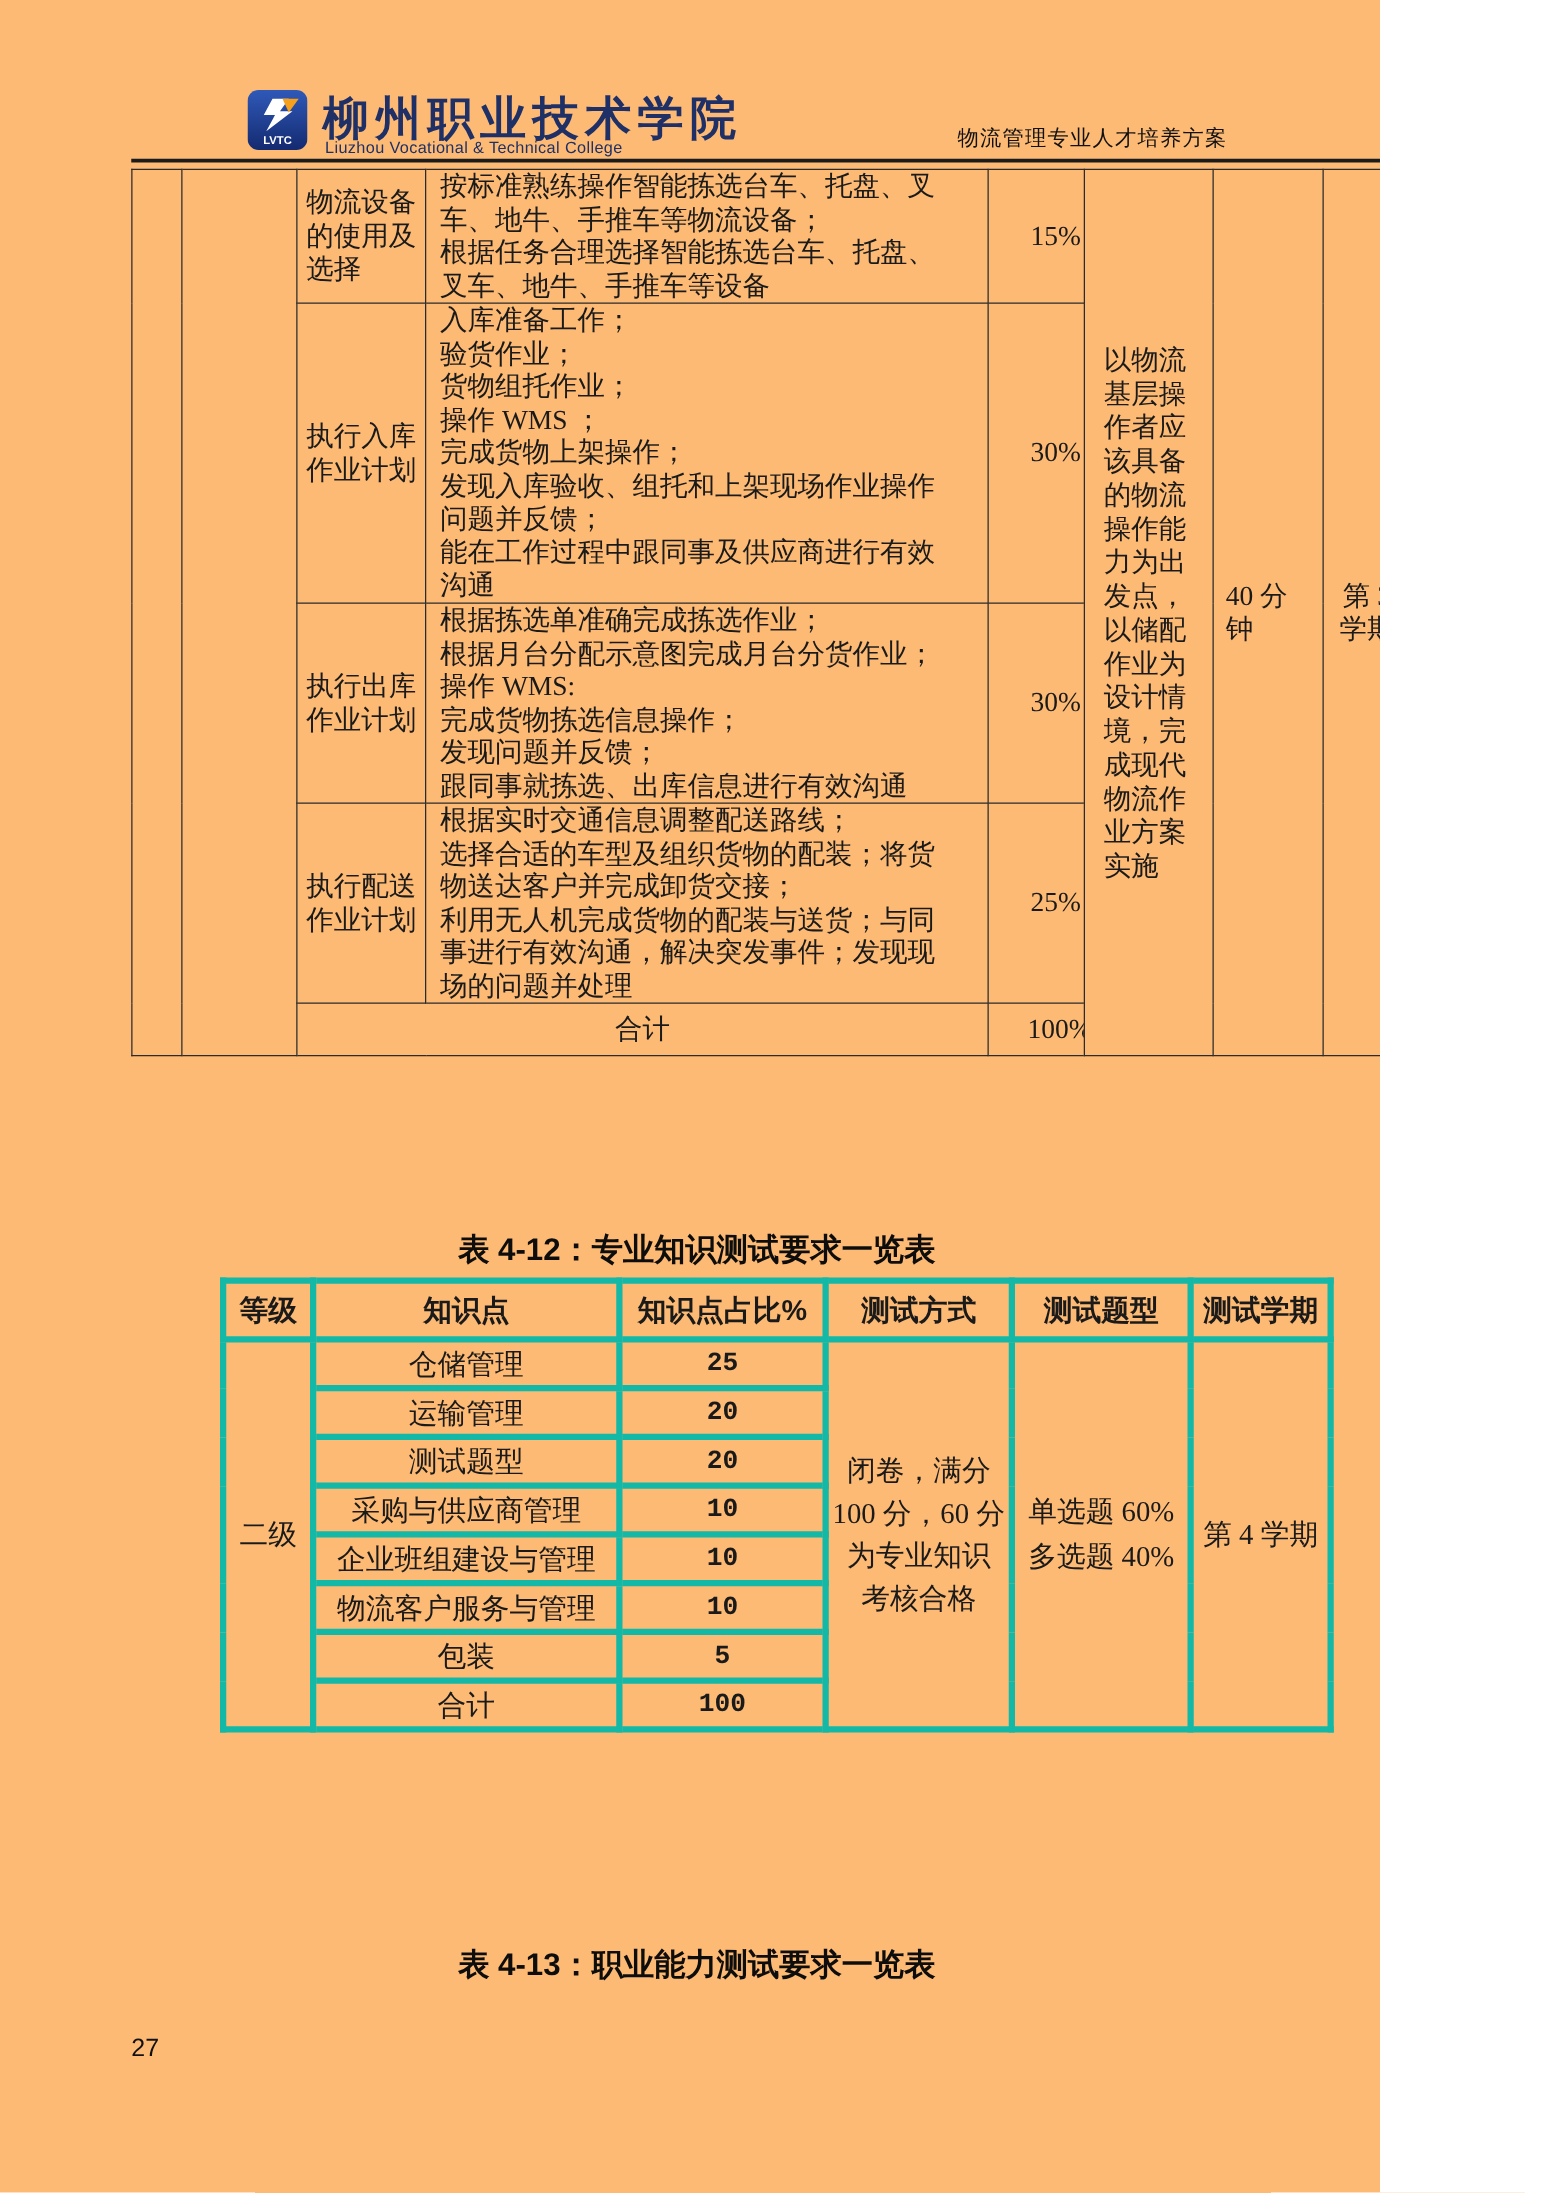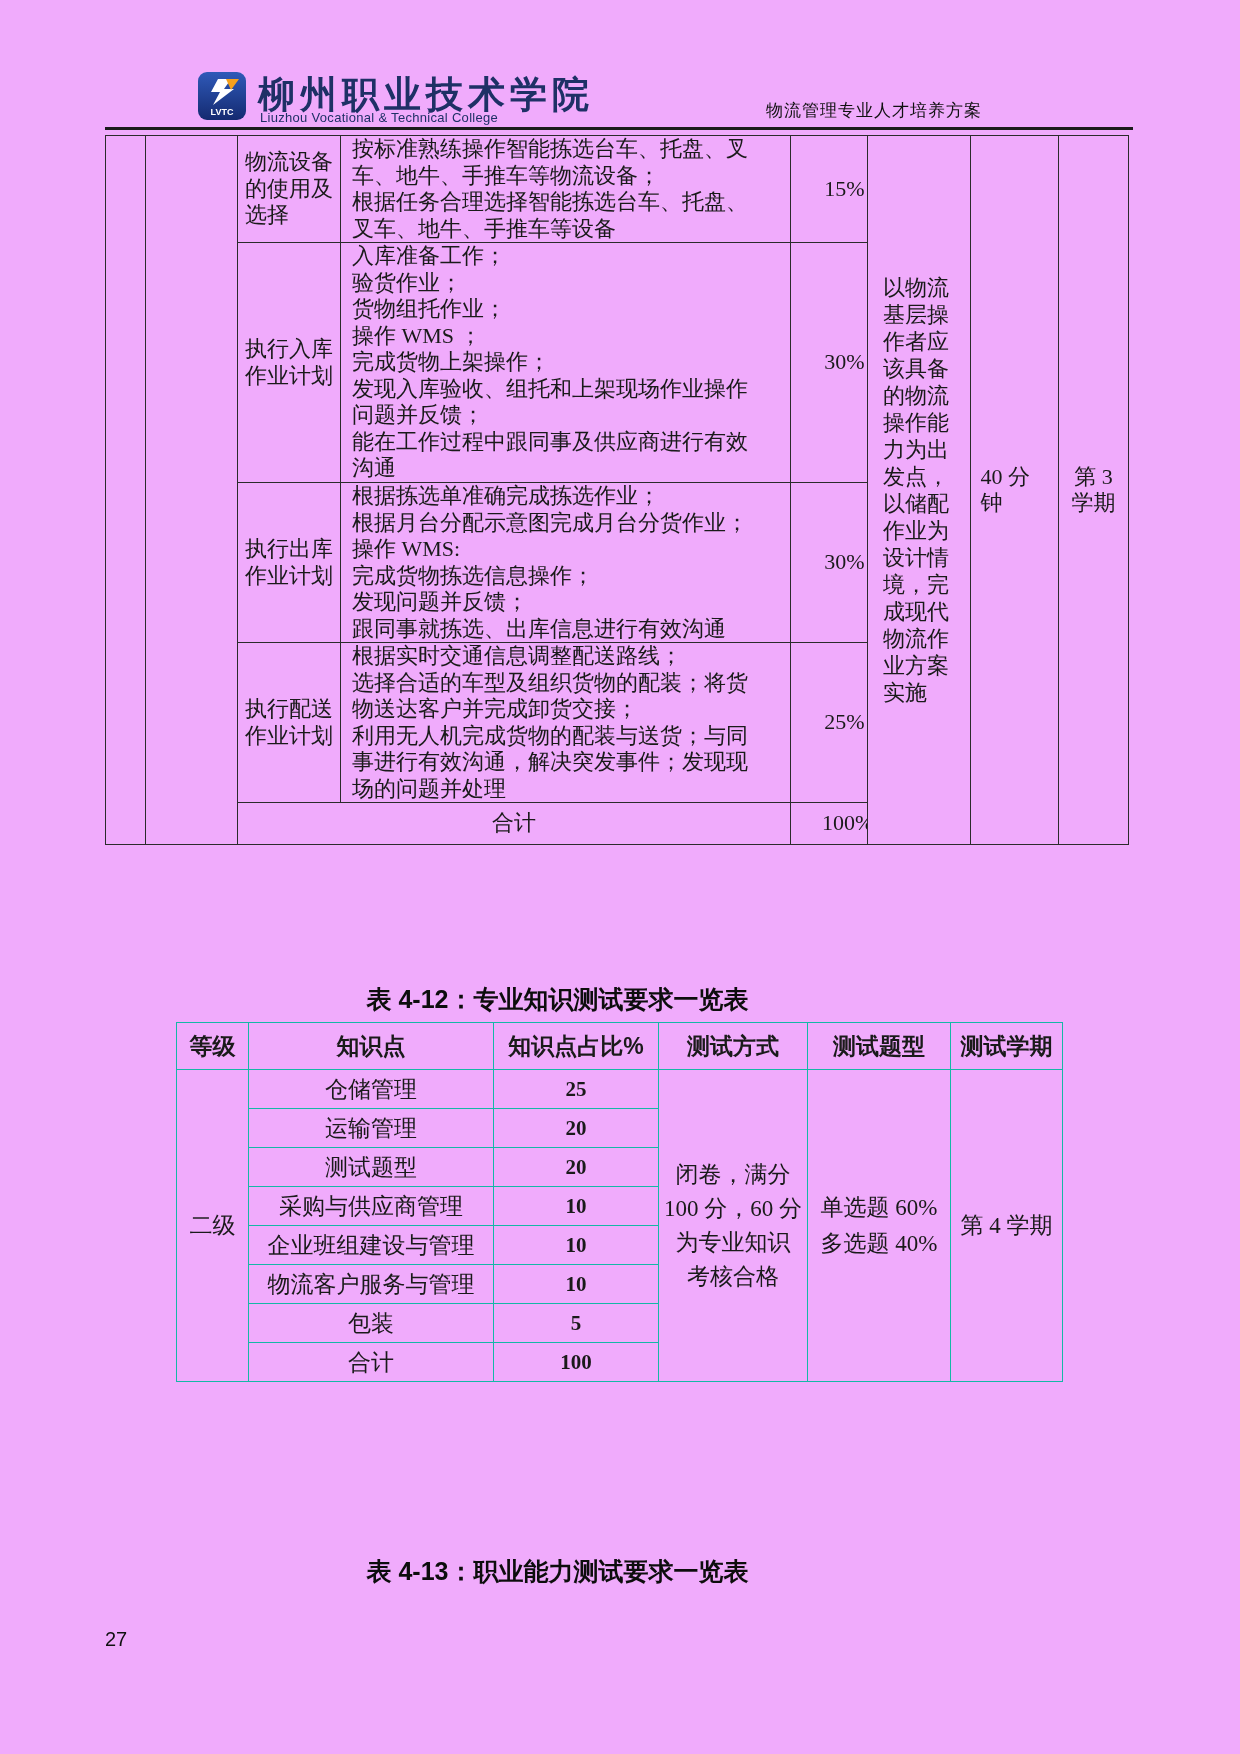--- a/index.html
+++ b/index.html
@@ -1,16 +1,16 @@
 <!DOCTYPE html>
 <html><head>
 <meta charset="utf-8">
 <style>
   html,body{margin:0;padding:0;background:#ffffff;}
-  .page{position:relative;width:1240px;height:1754px;background:#f0abfc;overflow:hidden;
+  .page{position:relative;width:1104px;height:1754px;background:#fdba74;overflow:hidden;
         color:#1a1a1a;font-family:"Liberation Serif","DejaVu Serif",serif;}
 
   
   .logo{position:absolute;left:198px;top:72px;}
   .college-cn{position:absolute;left:258px;top:70px;font-size:37px;font-weight:700;
               color:#1e3066;letter-spacing:5px;white-space:nowrap;}
   .college-en{position:absolute;left:260px;top:110px;font-size:13px;color:#1e3066;
               font-family:"Liberation Sans","DejaVu Sans",sans-serif;letter-spacing:0.3px;}
   .doc-title{position:absolute;left:720px;top:99px;width:262px;text-align:right;
              font-size:17px;color:#111;letter-spacing:1px;white-space:nowrap;}
@@ -32,25 +32,25 @@
   .sect{position:absolute;left:188px;top:843px;font-size:25px;color:#111;}
   .tbl-title{position:absolute;left:105px;width:905px;text-align:center;
              font-family:"Liberation Sans","DejaVu Sans",sans-serif;font-weight:700;
              font-size:25px;color:#0d0d0d;}
   .t12title{top:983px;}
   .t13title{top:1555px;}
 
   
   .t2{position:absolute;left:176px;top:1022px;width:886px;border-collapse:collapse;
       table-layout:fixed;font-size:23px;line-height:27px;}
-  .t2 th,.t2 td{border:1px solid #14b8a6;padding:0;vertical-align:middle;overflow:hidden;}
+  .t2 th,.t2 td{border:5px solid #14b8a6;padding:0;vertical-align:middle;overflow:hidden;}
   .t2 th{font-family:"Liberation Sans","DejaVu Sans",sans-serif;font-weight:700;
          font-size:23px;text-align:center;}
   .t2 .point{text-align:center;margin-left:44px;}
-  .t2 .num{font-family:Liberation Serif, serif;font-weight:700;
+  .t2 .num{font-family:Liberation Mono, monospace;font-weight:700;
            font-size:21px;text-align:center;}
   .t2 .level{text-align:center;}
   .t2 .method{white-space:pre-line;text-align:center;line-height:34px;}
   .t2 .qtype{white-space:pre-line;text-align:center;line-height:36px;}
   .t2 .sem2{text-align:center;}
 
   .pageno{position:absolute;left:105px;top:1628px;width:905px;text-align:left;
           font-size:20px;font-family:"Liberation Sans","DejaVu Sans",sans-serif;color:#111;}
 </style>
 </head>

